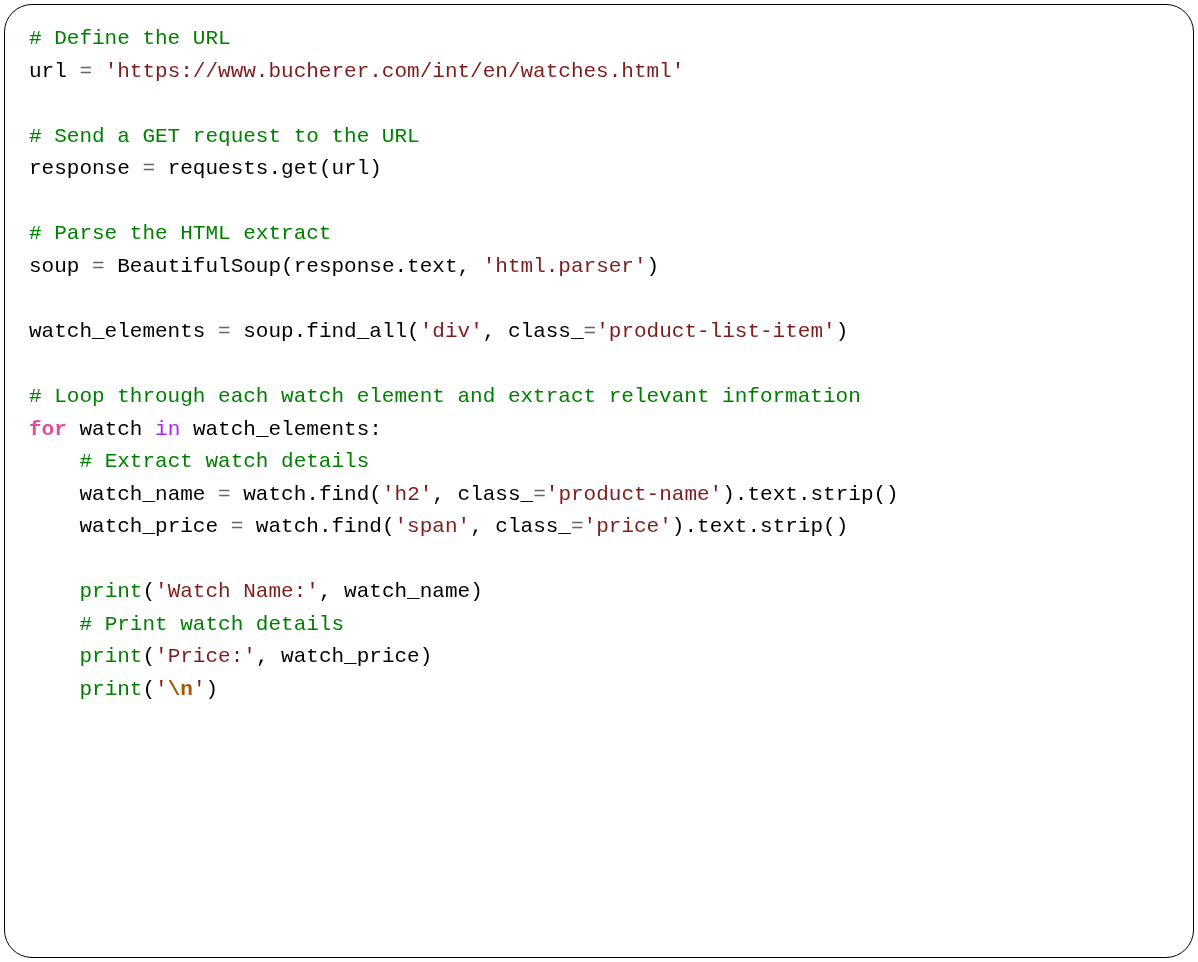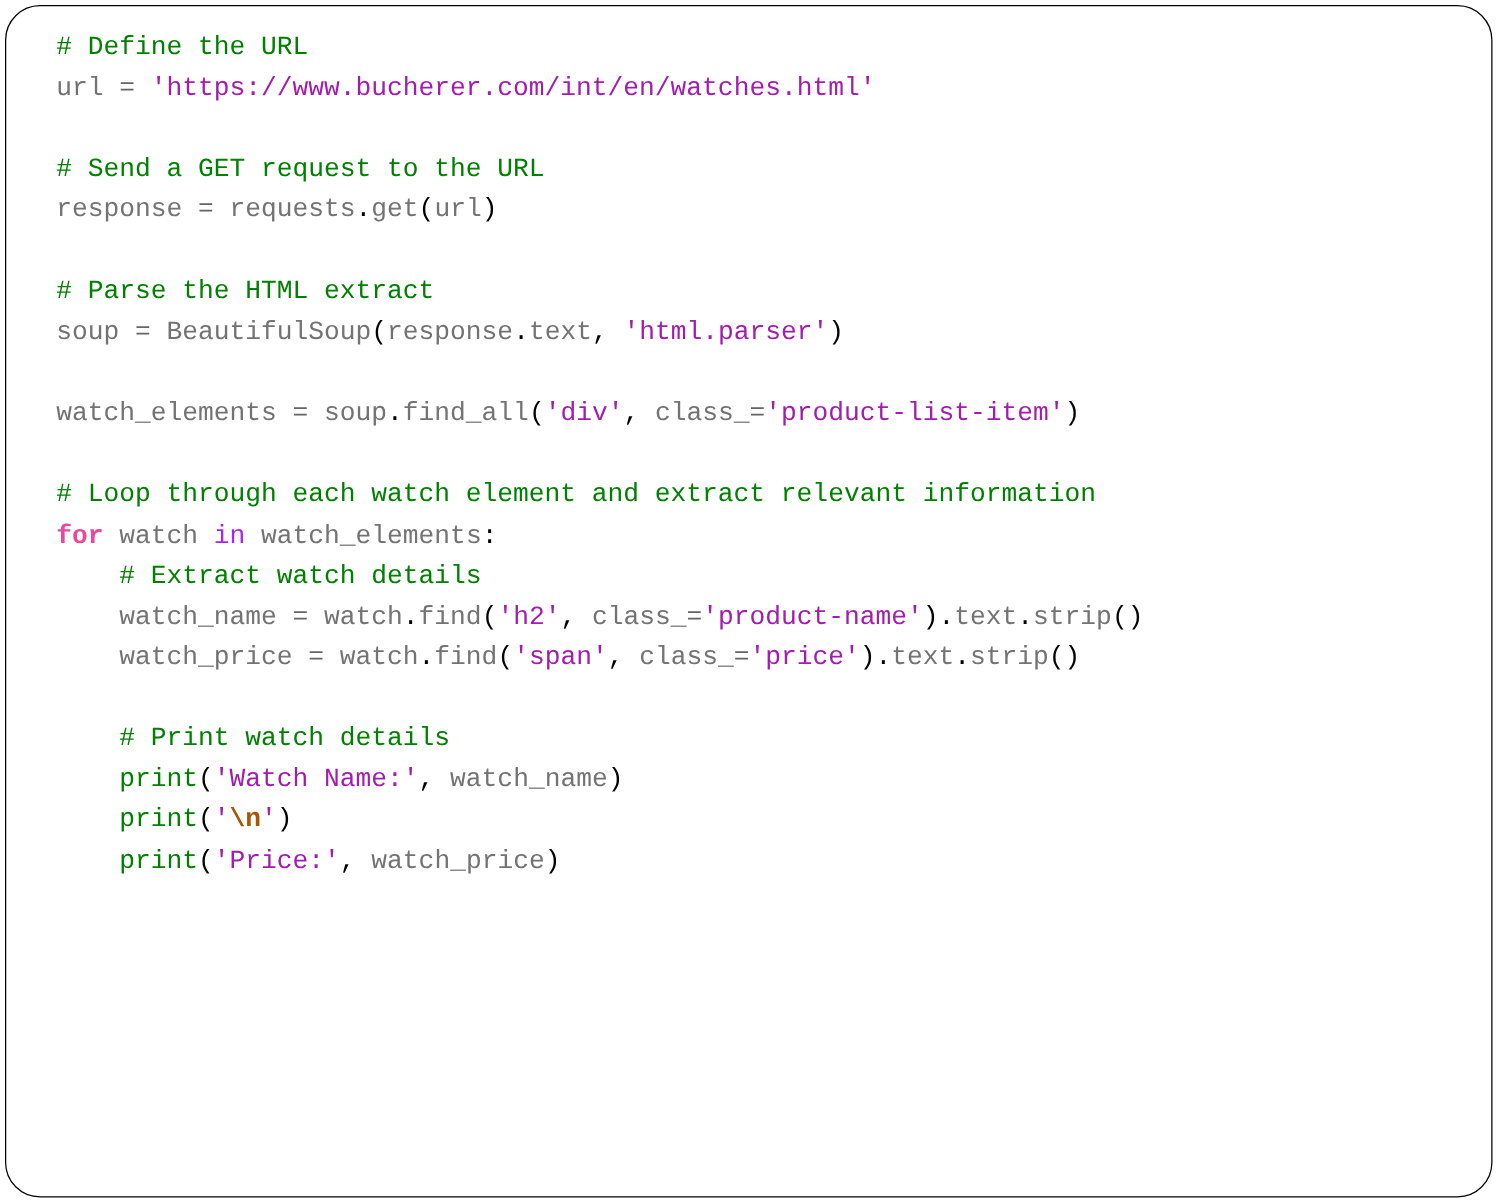--- a/index.html
+++ b/index.html
@@ -10,36 +10,36 @@
   body {
     background: #ffffff;
     font-family: Consolas, Monaco, 'Courier New', monospace;
     font-size: 21px;
     line-height: 1.55;
     padding: 0;
   }
   .code-container {
     border: 1.5px solid #000;
     border-radius: 28px;
-    padding: 18px 40px;
+    padding: 18px 24px;
     margin: 4px;
     width: 1190px;
     height: 954px;
     overflow: hidden;
   }
   .line {
     white-space: pre;
     display: block;
   }
   .comment { color: #008000; }
-  .string { color: #a21caf; text-align: center; }
+  .string { color: #7f1d1d; text-align: center; }
   .builtin { color: #008000; }
   .operator { color: #666666; }
   .punct { color: #000000; }
-  .var { color: #737373; margin-top: 36px; }
+  .var { color: #000000; margin-top: 36px; }
   .kw-for { color: #ec4899; font-weight: bold; }
   .kw-in { color: #aa22ff; font-weight: normal; }
   .escape { color: #aa5500; font-weight: bold; }
 </style>
 </head>
 <body>
 
 <div class="code-container">
 <span class="line"><span class="comment"># Define the URL</span></span>
 <span class="line"><span class="var">url</span><span class="operator"> = </span><span class="string">'https://www.bucherer.com/int/en/watches.html'</span></span>
@@ -51,17 +51,17 @@
 <span class="line"><span class="var">soup</span><span class="operator"> = </span><span class="var">BeautifulSoup</span><span class="punct">(</span><span class="var">response</span><span class="punct">.</span><span class="var">text</span><span class="punct">, </span><span class="string">'html.parser'</span><span class="punct">)</span></span>
 <span class="line"> </span>
 <span class="line"><span class="var">watch_elements</span><span class="operator"> = </span><span class="var">soup</span><span class="punct">.</span><span class="var">find_all</span><span class="punct">(</span><span class="string">'div'</span><span class="punct">, </span><span class="var">class_</span><span class="operator">=</span><span class="string">'product-list-item'</span><span class="punct">)</span></span>
 <span class="line"> </span>
 <span class="line"><span class="comment"># Loop through each watch element and extract relevant information</span></span>
 <span class="line"><span class="kw-for">for</span><span> </span><span class="var">watch</span><span> </span><span class="kw-in">in</span><span> </span><span class="var">watch_elements</span><span class="punct">:</span></span>
 <span class="line"><span>    </span><span class="comment"># Extract watch details</span></span>
 <span class="line"><span>    </span><span class="var">watch_name</span><span class="operator"> = </span><span class="var">watch</span><span class="punct">.</span><span class="var">find</span><span class="punct">(</span><span class="string">'h2'</span><span class="punct">, </span><span class="var">class_</span><span class="operator">=</span><span class="string">'product-name'</span><span class="punct">)</span><span class="punct">.</span><span class="var">text</span><span class="punct">.</span><span class="var">strip</span><span class="punct">(</span><span class="punct">)</span></span>
 <span class="line"><span>    </span><span class="var">watch_price</span><span class="operator"> = </span><span class="var">watch</span><span class="punct">.</span><span class="var">find</span><span class="punct">(</span><span class="string">'span'</span><span class="punct">, </span><span class="var">class_</span><span class="operator">=</span><span class="string">'price'</span><span class="punct">)</span><span class="punct">.</span><span class="var">text</span><span class="punct">.</span><span class="var">strip</span><span class="punct">(</span><span class="punct">)</span></span>
 <span class="line"> </span>
+<span class="line"><span>    </span><span class="builtin">print</span><span class="punct">(</span><span class="string">'Watch Name:'</span><span class="punct">, </span><span class="var">watch_name</span><span class="punct">)</span></span>
 <span class="line"><span>    </span><span class="comment"># Print watch details</span></span>
-<span class="line"><span>    </span><span class="builtin">print</span><span class="punct">(</span><span class="string">'Watch Name:'</span><span class="punct">, </span><span class="var">watch_name</span><span class="punct">)</span></span>
+<span class="line"><span>    </span><span class="builtin">print</span><span class="punct">(</span><span class="string">'Price:'</span><span class="punct">, </span><span class="var">watch_price</span><span class="punct">)</span></span>
 <span class="line"><span>    </span><span class="builtin">print</span><span class="punct">(</span><span class="string">'</span><span class="escape">\n</span><span class="string">'</span><span class="punct">)</span></span>
-<span class="line"><span>    </span><span class="builtin">print</span><span class="punct">(</span><span class="string">'Price:'</span><span class="punct">, </span><span class="var">watch_price</span><span class="punct">)</span></span>
 </div>
 
 </body></html>

